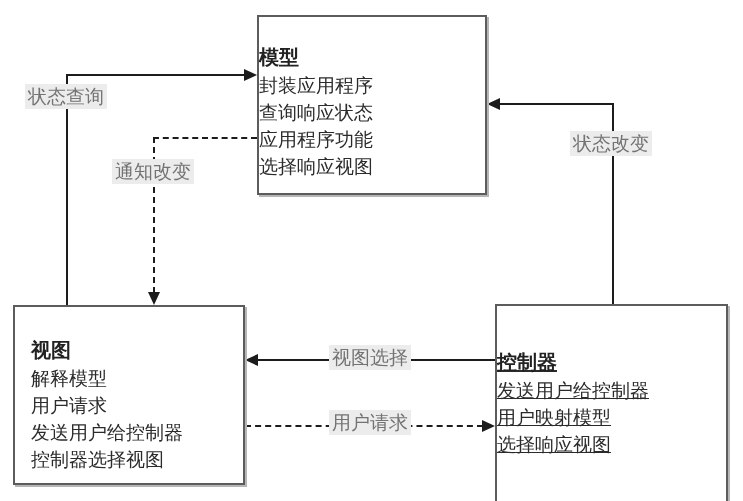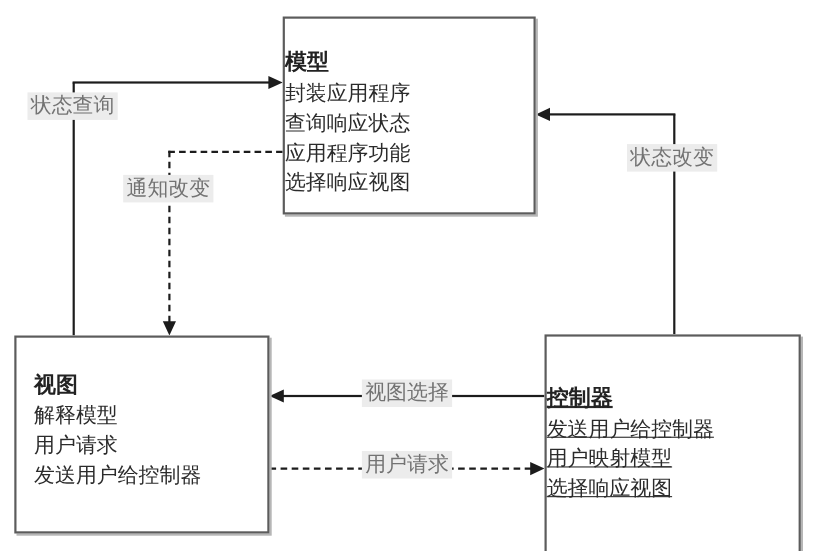--- a/index.html
+++ b/index.html
@@ -91,20 +91,21 @@
     <div>查询响应状态</div>
     <div>应用程序功能</div>
     <div>选择响应视图</div>
   </div>
 
   <div class="node" id="view-box">
     <div class="title">视图</div>
     <div>解释模型</div>
     <div>用户请求</div>
     <div>发送用户给控制器</div>
+    <div>控制器选择视图</div>
   </div>
 
   <div class="node" id="controller-box">
     <div class="title">控制器</div>
     <div>发送用户给控制器</div>
     <div>用户映射模型</div>
     <div>选择响应视图</div>
   </div>
 
   <div class="seg v-solid" style="left:66px; top:75px; height:230px;"></div>

